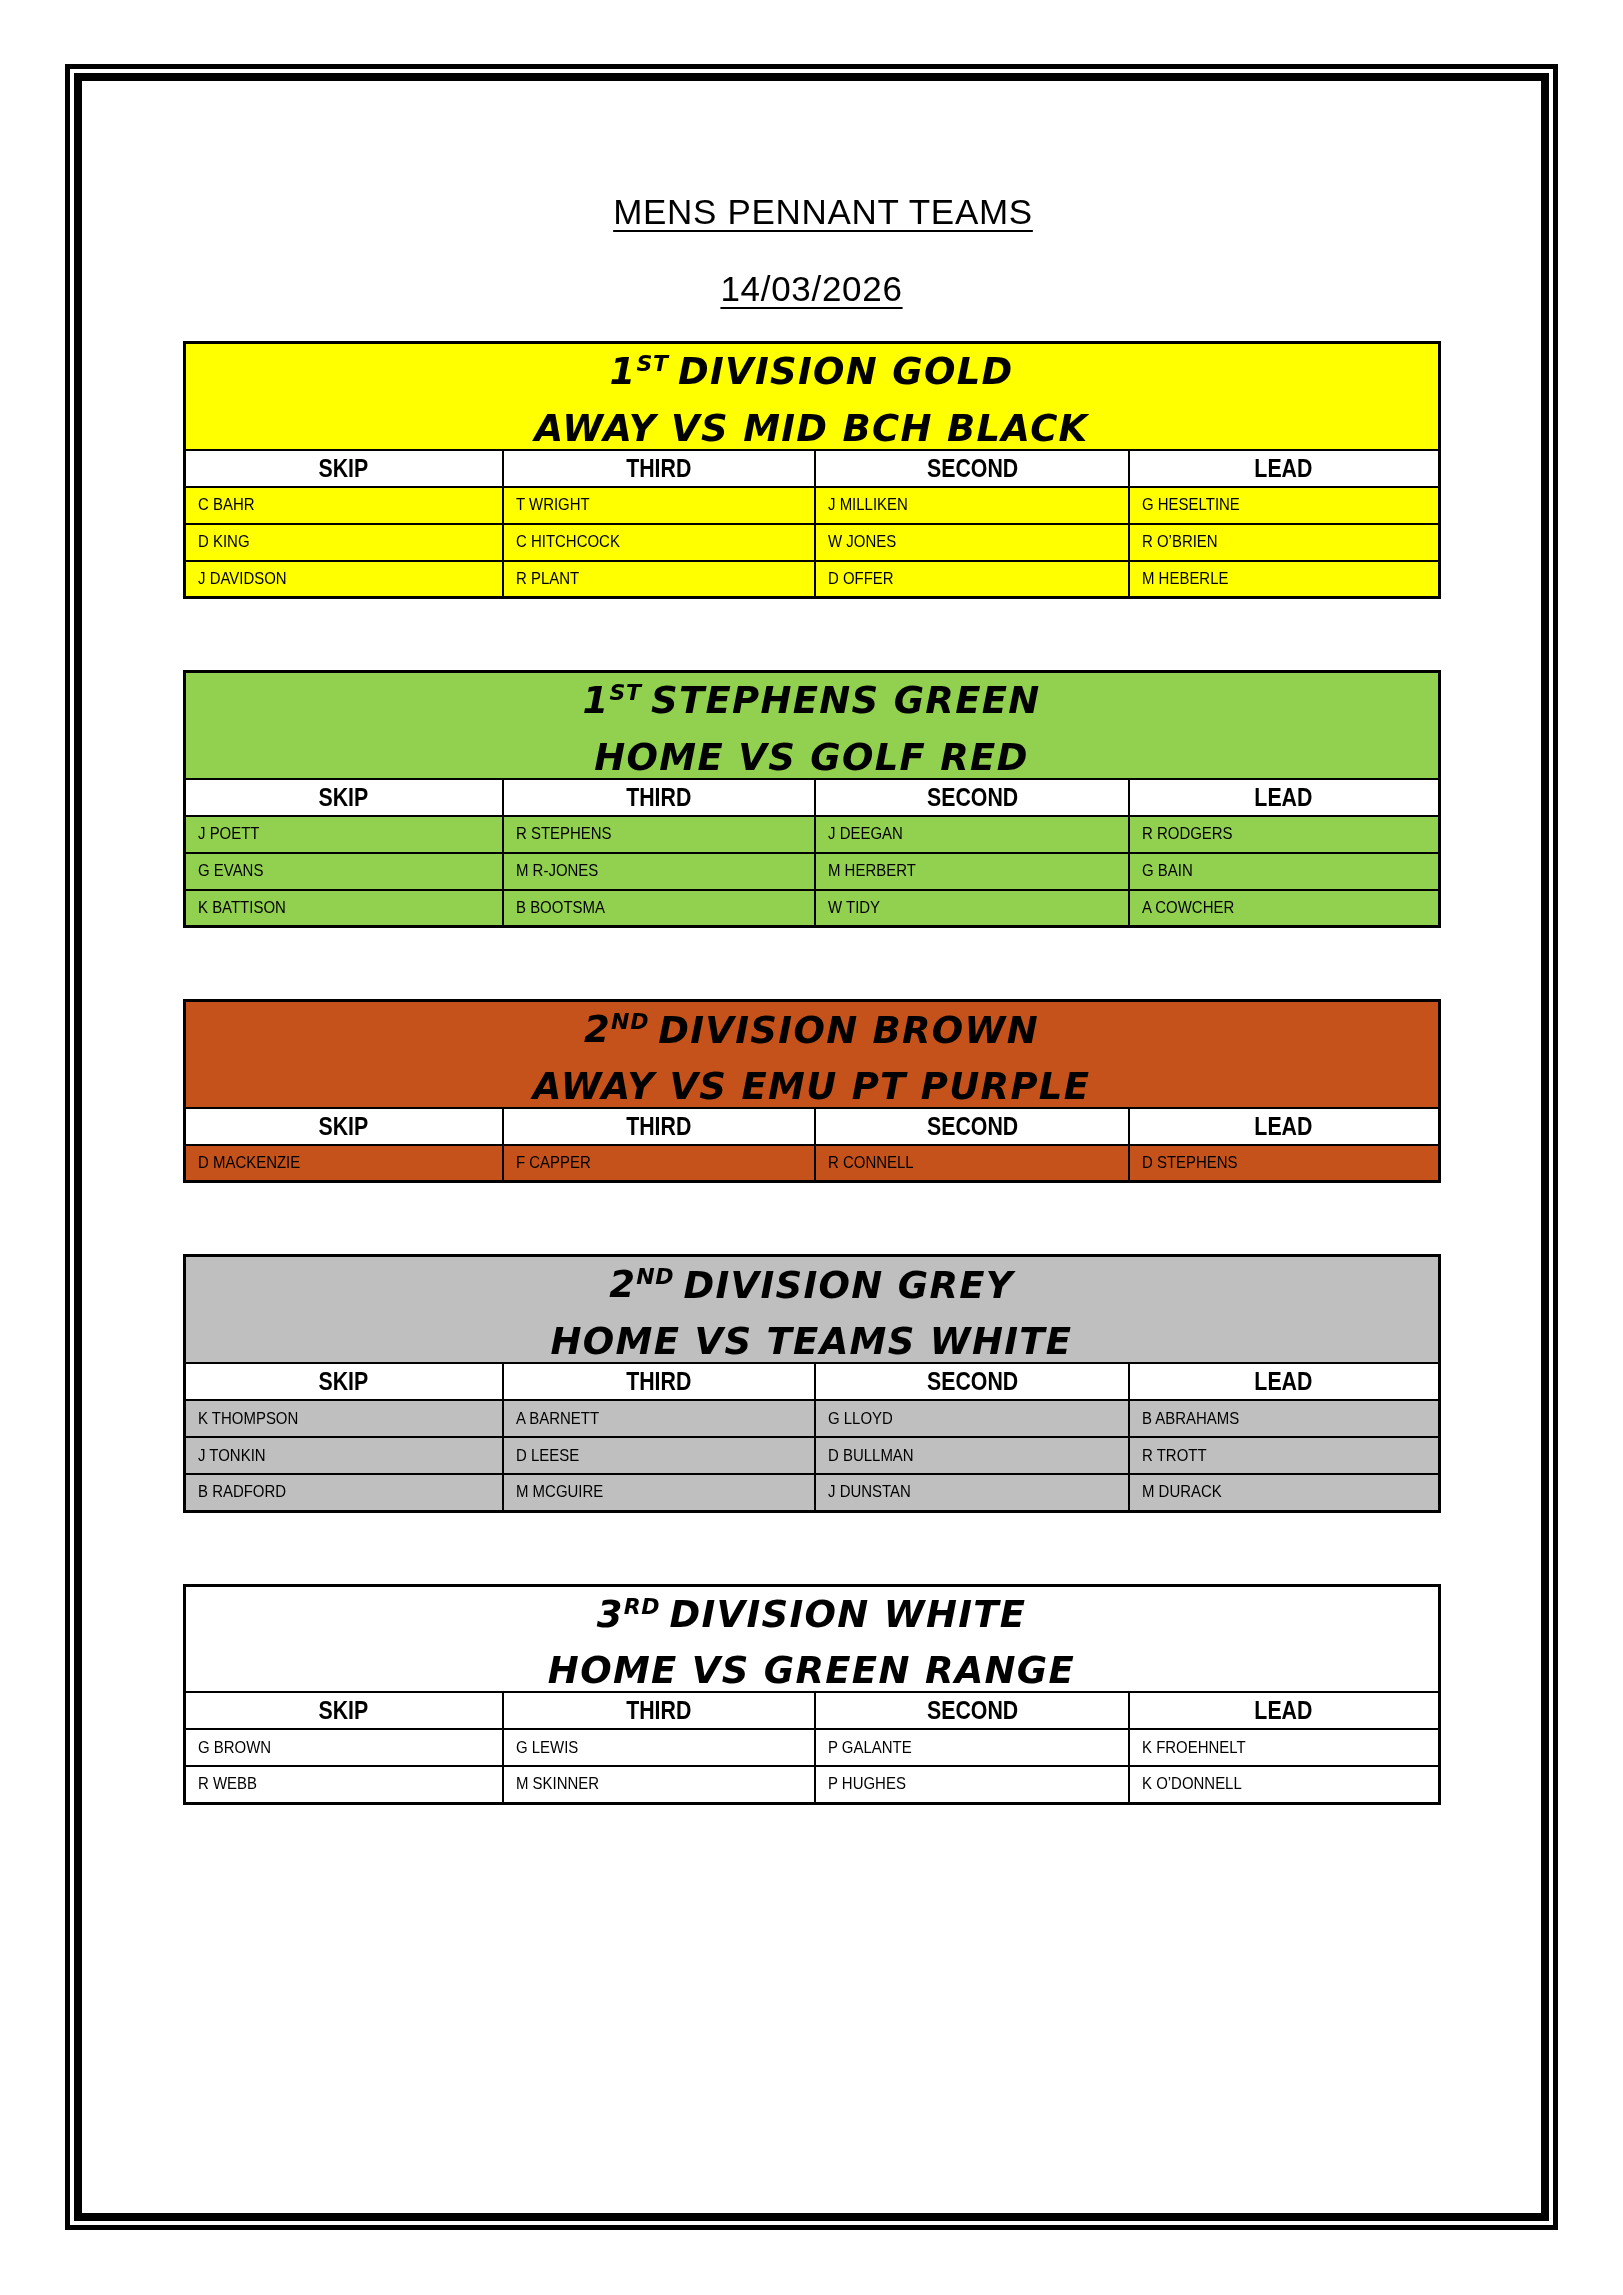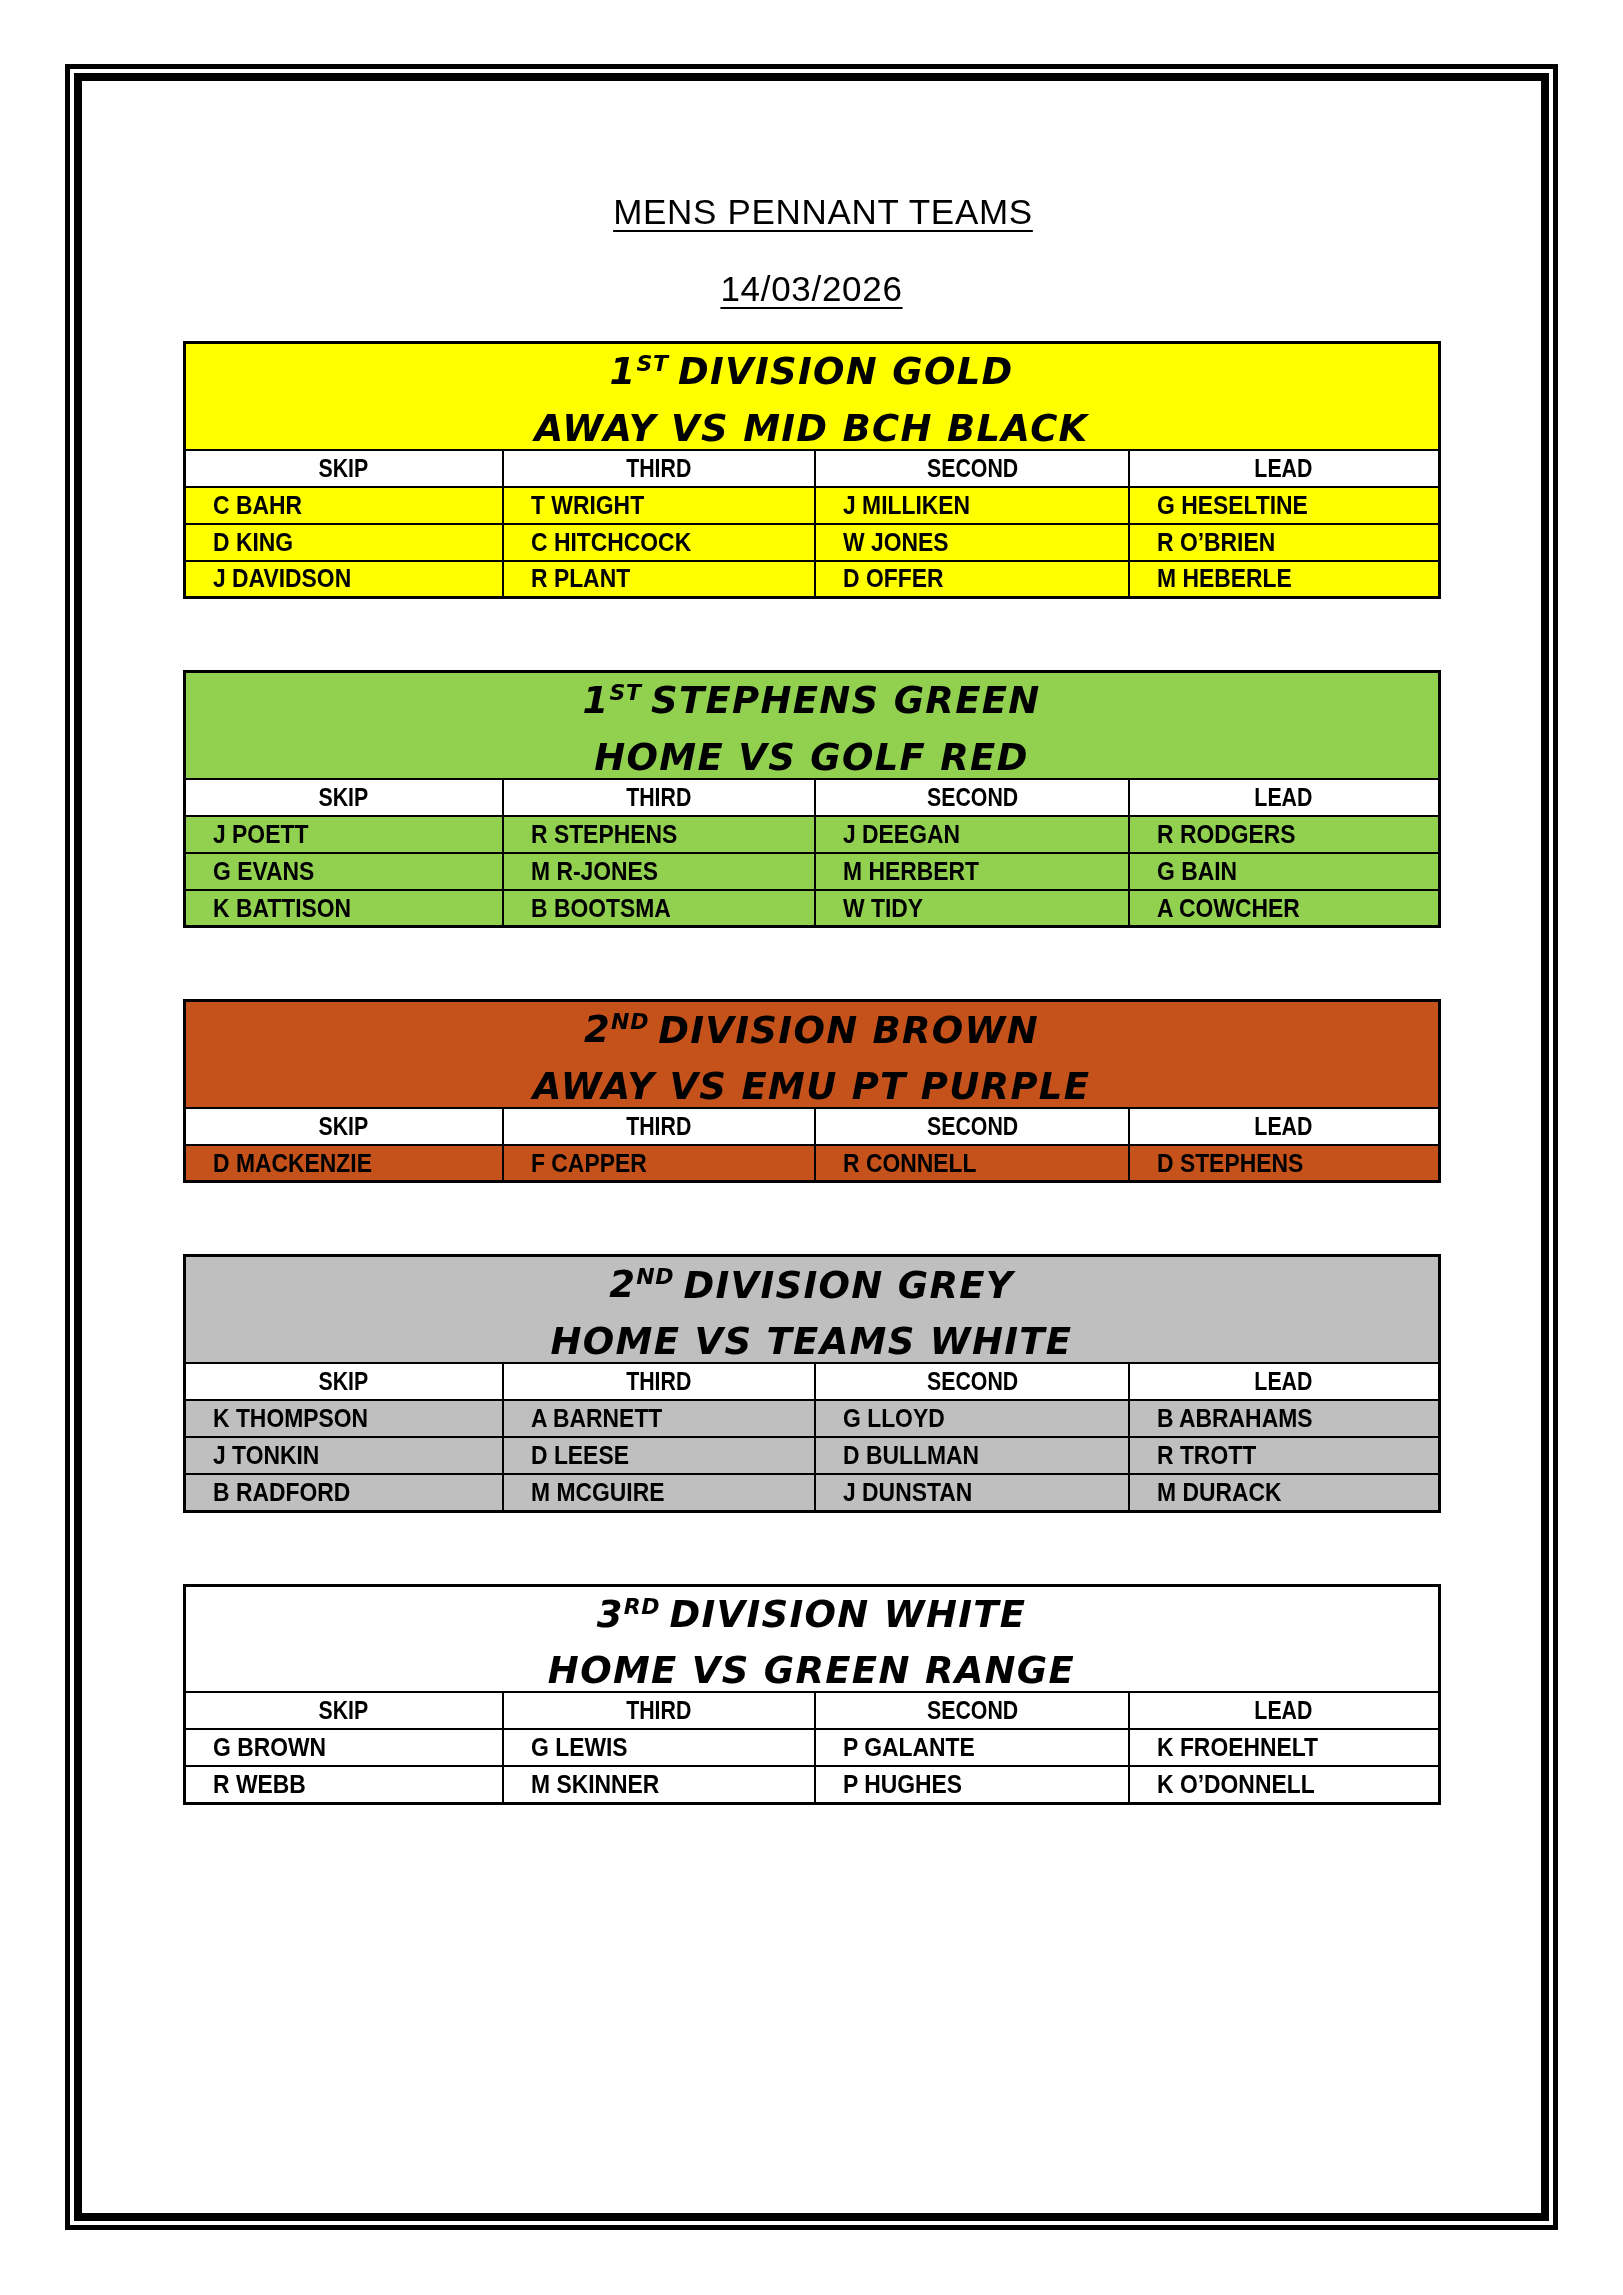--- a/index.html
+++ b/index.html
@@ -60,22 +60,22 @@
   .band-rest { margin-left:9.2px; }
 
   tr.hdr-row th {
     background:#ffffff; height:37px;
     font-size:26px; font-weight:bold; text-align:center; vertical-align:middle;
   }
   tr.hdr-row .cond { display:inline-block; transform:scaleX(0.82); }
 
   tr.body-row td {
     background:var(--band,#fff); height:37px;
-    font-size:26px; font-weight:bold; text-align:left; vertical-align:middle;
-    padding-left:27px;
+    font-size:17px; font-weight:normal; text-align:left; vertical-align:middle;
+    padding-left:12px;
   }
   tr.body-row .cond-l { display:inline-block; transform:scaleX(0.88); transform-origin:left center; white-space:nowrap; }
 </style>
 </head>
 <body>
 
 <div class="frame">
   <div class="frame-inner"></div>
 </div>
 

